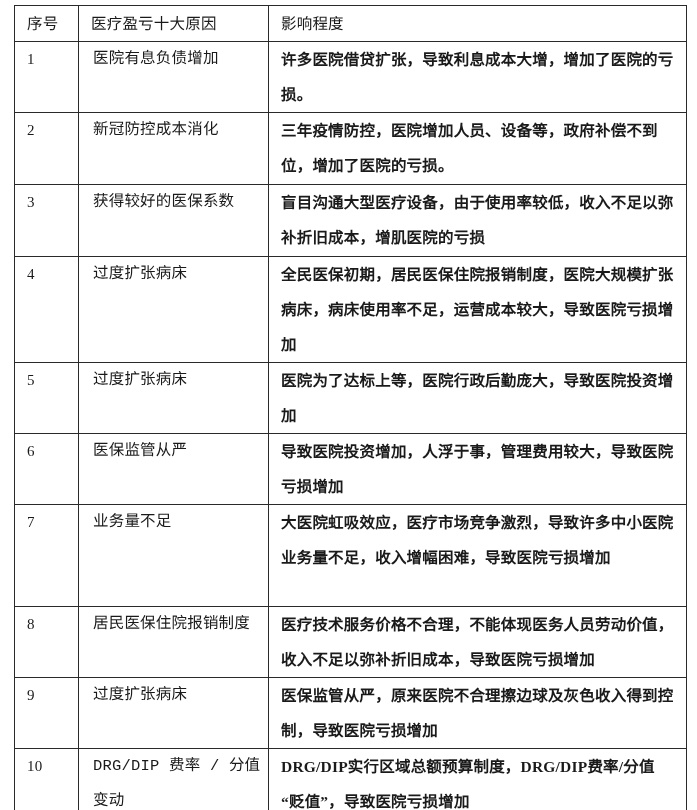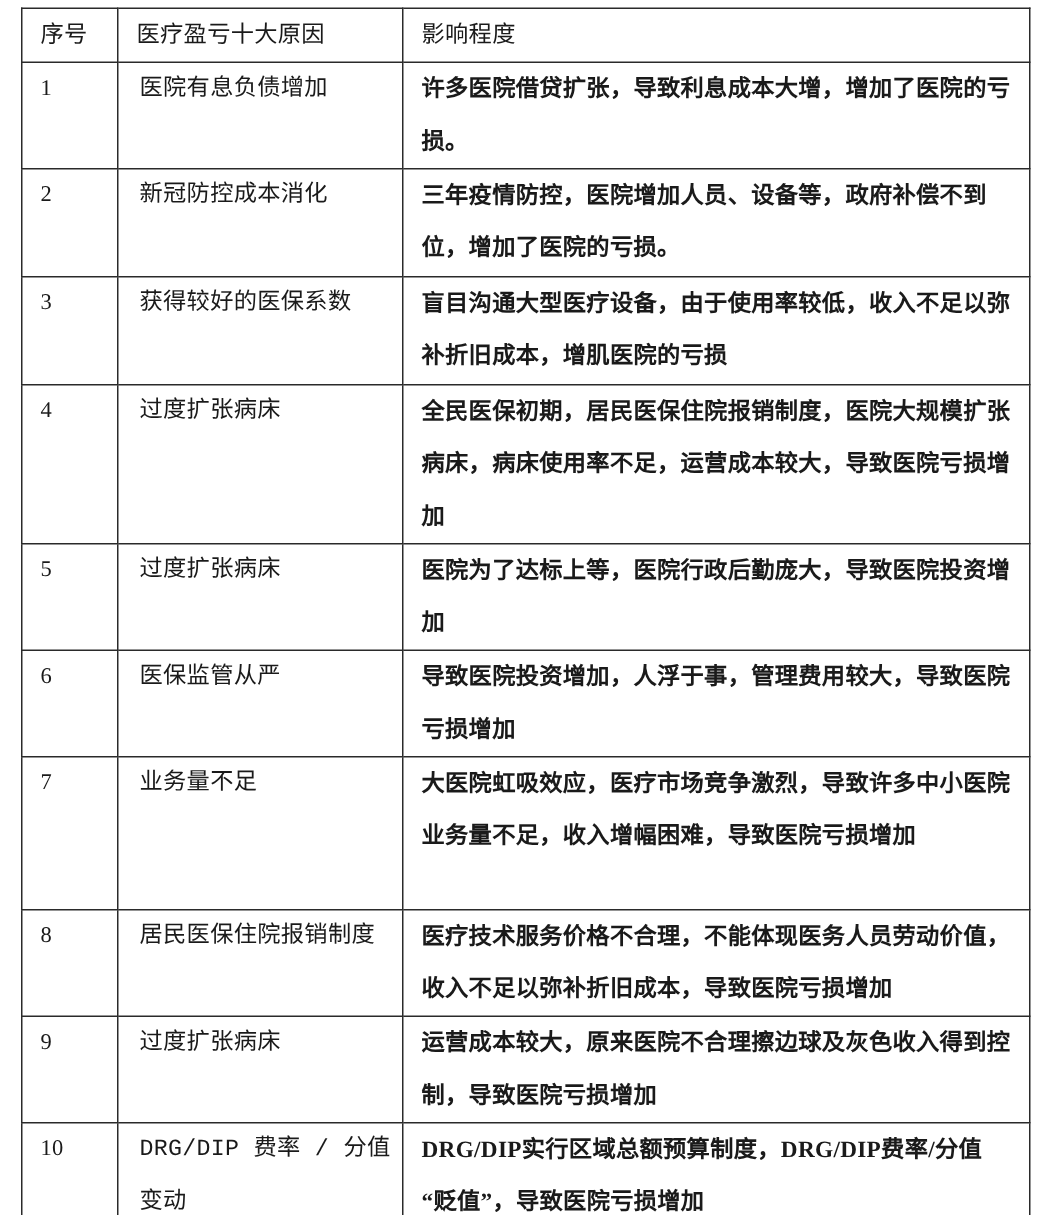--- a/index.html
+++ b/index.html
@@ -198,21 +198,21 @@
             </td>
         </tr>
         <tr data-row="9">
           <td class="idx">
               <span class="cell-text">9</span>
             </td>
           <td class="reason">
               <span class="cell-text">过度扩张病床</span>
             </td>
           <td class="impact">
-              <span class="cell-text">运营成本较大，原来医院不合理擦边球及灰色收入得到控制，导致医院亏损增加</span>
+              <span class="cell-text">医保监管从严，原来医院不合理擦边球及灰色收入得到控制，导致医院亏损增加</span>
             </td>
         </tr>
         <tr data-row="10">
           <td class="idx">
               <span class="cell-text">10</span>
             </td>
           <td class="reason">
               <span class="cell-text">DRG/DIP 费率 / 分值变动</span>
             </td>
           <td class="impact">

